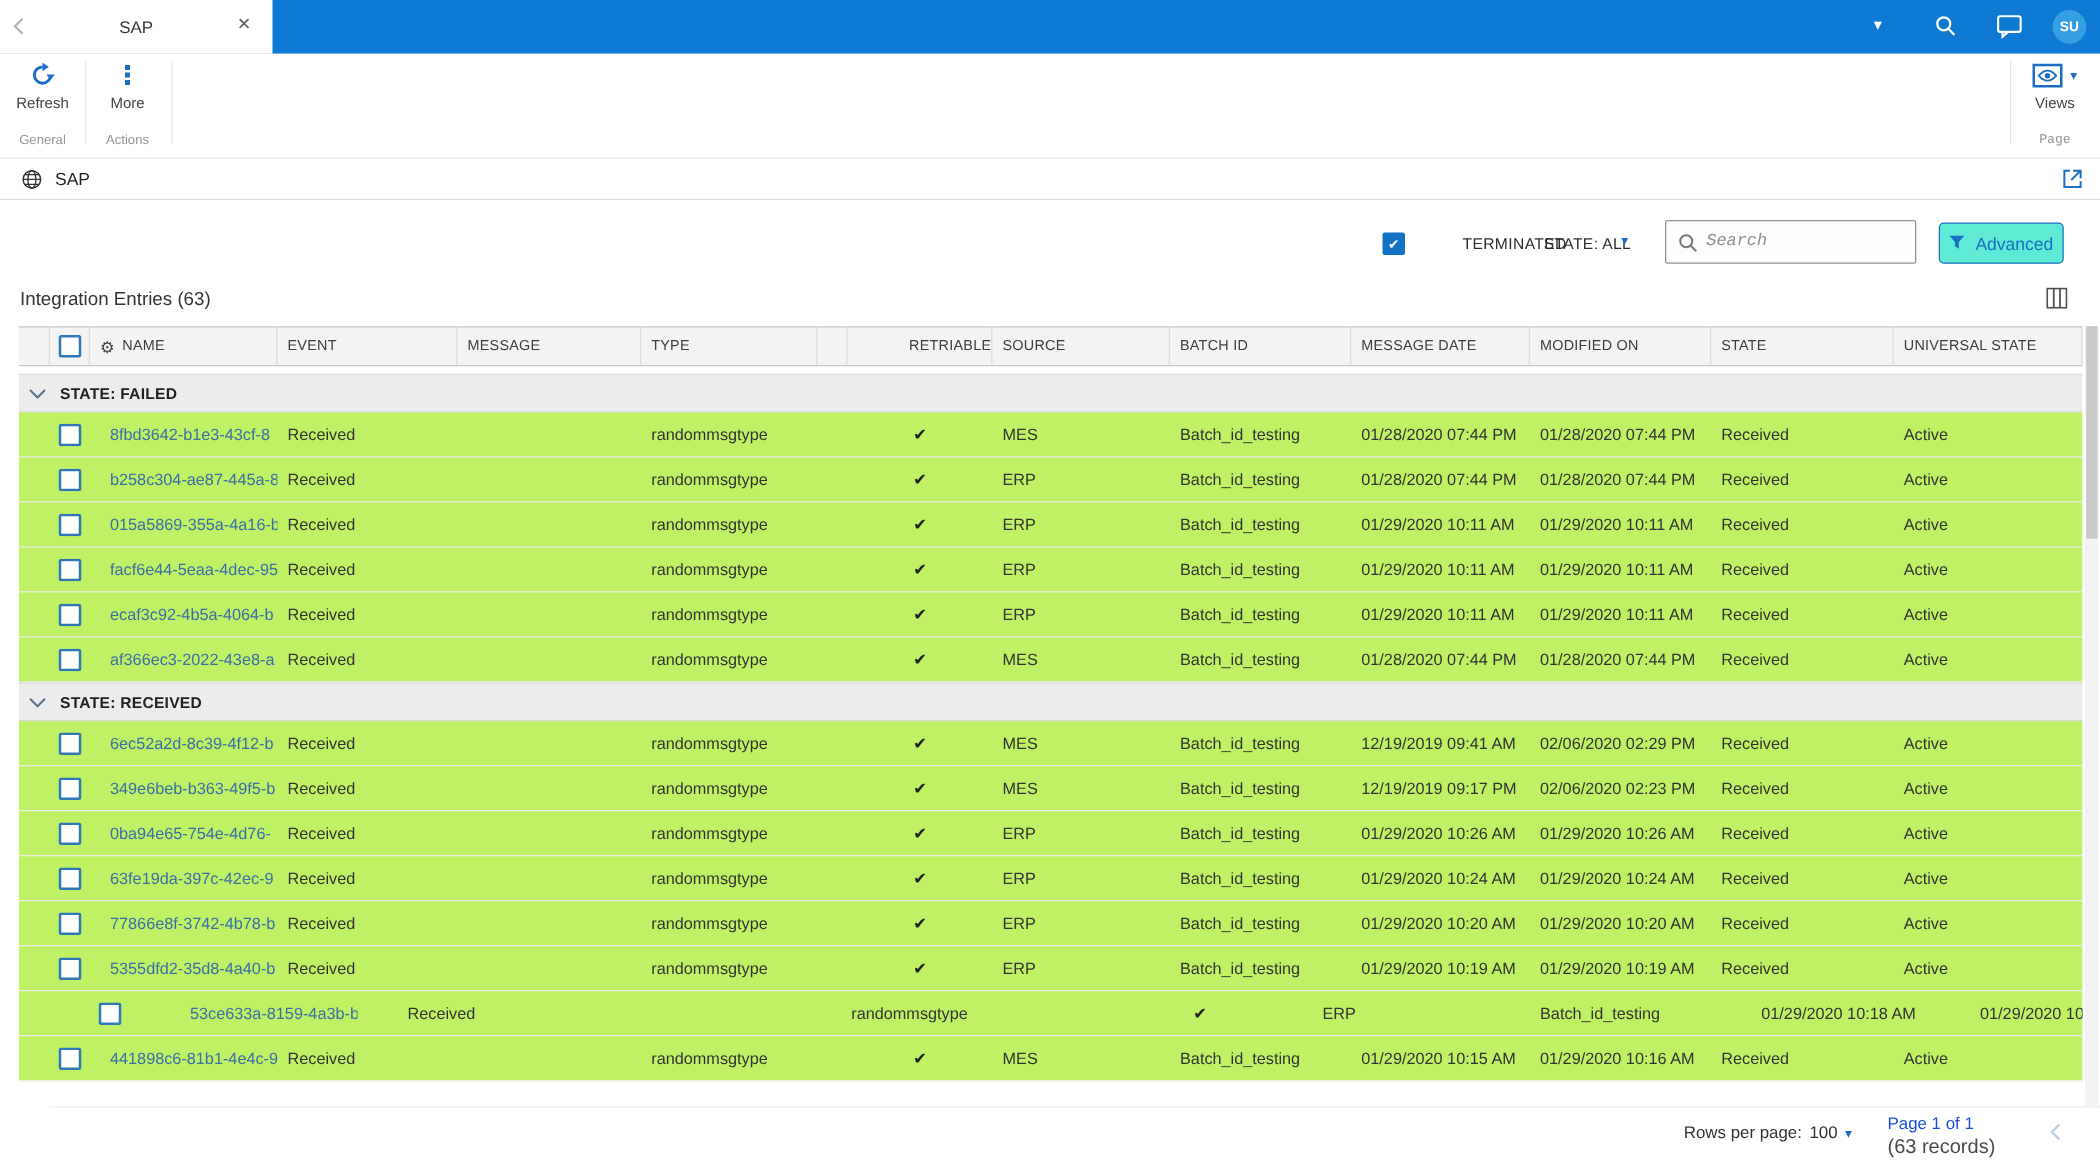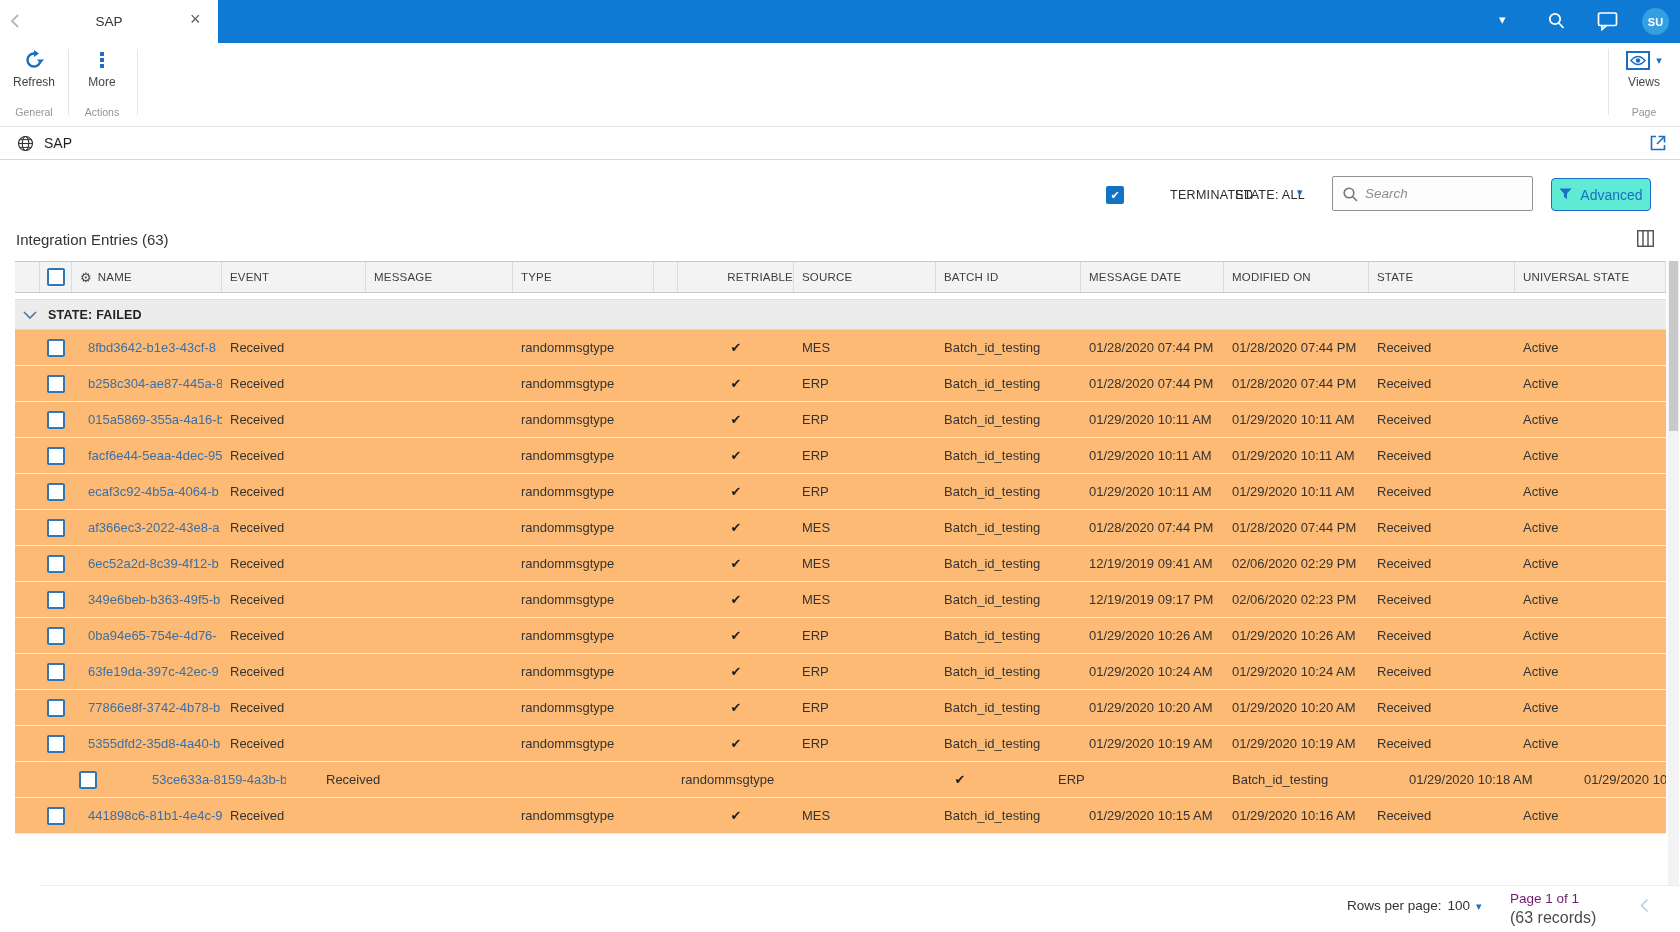--- a/index.html
+++ b/index.html
@@ -47,21 +47,21 @@
   .cbx { width:18px; height:18px; border:2px solid #2e78b8; border-radius:2px;
     background:#fff; display:flex; align-items:center; justify-content:center; }
   .cbx.checked { background:#1273c4; border-color:#1273c4; }
   .cbx.checked::after { content:"\2714"; color:#fff; font-size:11px; }
   #term-label { left:1170px; top:188px; font-size:12.5px; letter-spacing:.3px; color:#2c2c2c; }
   #state-filter { left:1235px; top:188px; font-size:12.5px; letter-spacing:.3px; color:#2c2c2c; cursor:pointer; }
   #state-caret { left:1297px; top:186px; }
   #searchbox { left:1332px; top:176px; width:201px; height:35px; border:1px solid #919191;
     border-radius:2px; background:#fdfdfd; }
   #searchbox input { position:absolute; left:32px; top:1px; width:165px; height:31px; border:0;
-    outline:0; background:transparent; font-size:13.5px; font-family:Liberation Sans, sans-serif; }
+    outline:0; background:transparent; font-size:13.5px; font-family:Liberation Mono, monospace; }
   #searchbox input::placeholder { font-style:italic; color:#8d8d8d; }
   #search-mag { position:absolute; left:9px; top:9px; }
   #adv-btn { left:1551px; top:178px; width:100px; height:33px; border:1px solid #1b6ec2;
     border-radius:4px; background:#5eead4; color:#1b6ec2; font-size:14px; display:flex;
     align-items:center; justify-content:center; gap:8px; cursor:pointer; }
 
   
   #list-title { left:16px; top:231px; font-size:15px; color:#333; }
   #colchooser { left:1637px; top:230px; cursor:pointer; }
 
@@ -75,39 +75,39 @@
   .hc.center { justify-content:flex-end; padding-left:0; }
   .hc.cbcell, .cell.cbcell { justify-content:center; padding-left:0; display:flex; align-items:center; }
   .sorticon { font-size:13px; color:#444; margin-right:6px; }
   #tbody { height:592px; overflow:hidden; padding-top:6px; }
   .grow { height:31px; background:#ececec; border-top:1px solid #dedede;
     border-bottom:1px solid #d6d6d6; display:flex; align-items:center; cursor:pointer; }
   .grow svg { margin-left:8px; }
   .grow .glabel { margin-left:11px; font-size:12.5px; font-weight:bold; color:#222;
     letter-spacing:.2px; }
   .drow { display:grid; height:36px; border-bottom:1px solid #ededed; align-items:center;
-    background:#fdba74; }
+    background:#bef264; }
   .cell { font-size:13px; color:#333; padding-left:8px; white-space:nowrap; overflow:hidden; }
   .cell.namecell { padding-left:16px; }
   .cell.namecell a { color:#3a6fa8; text-decoration:none; cursor:pointer; }
   .cell.center { text-align:center; padding-left:0; }
   .chk { font-size:13px; color:#1f1f1f; }
 
   
   #vscroll { left:1668px; top:261px; width:11px; height:624px; background:#f3f3f3; }
   #vthumb { position:absolute; left:1px; top:0; width:9px; height:170px; background:#c9c9c9; }
 
   
   #footer { left:0; top:885px; width:1680px; height:47px; background:#fff;
     border-top:1px solid #ececec;margin-left:40px; }
   #rpp { left:1307px; top:12px; font-size:13.5px; color:#333; cursor:pointer; }
   #rpp .val { margin-left:6px; }
   #rpp .caret { margin-left:6px; }
   #pginfo { left:1470px; top:5px; }
-  #pg-line1 { font-size:13.5px; color:#701a75; }
+  #pg-line1 { font-size:13.5px; color:#1d4ed8; }
   #pg-line2 { font-size:16px; color:#4a4a4a; margin-top:3px; }
   #pg-prev { left:1598px; top:11px; cursor:default; }
   #pg-next { left:1645px; top:11px; cursor:default; }
 </style>
 </head>
 <body>
 
 <div id="topbar" class="abs">
   <span id="tb-caret" class="abs">▾</span>
   <span id="tb-search" class="abs">
@@ -168,21 +168,21 @@
       <span id="views-box">
         <svg width="16" height="11" viewBox="0 0 16 11">
             <path d="M1 5.5 Q 8 -2.5 15 5.5 Q 8 13.5 1 5.5 Z" fill="none" stroke="#1b6ec2" stroke-width="1.5"></path>
             <circle cx="8" cy="5.5" r="2.2" fill="#1b6ec2"></circle>
           </svg>
       </span>
       <span class="blue-caret" style="margin-left:6px;">▾</span>
     </div>
     <div class="rlabel">Views</div>
   </div>
-  <div class="rcaption" style="left:1615px;">Page</div>
+  <div class="rcaption" style="left:1615px;font-family:Liberation Mono, monospace;">Page</div>
 </div>
 
 <div id="crumb" class="abs">
   <span id="globe" class="abs">
     <svg width="17" height="17" viewBox="0 0 17 17">
         <circle cx="8.5" cy="8.5" r="7" fill="none" stroke="#333" stroke-width="1.2"></circle>
         <ellipse cx="8.5" cy="8.5" rx="3.2" ry="7" fill="none" stroke="#333" stroke-width="1.1"></ellipse>
         <line x1="1.5" y1="8.5" x2="15.5" y2="8.5" stroke="#333" stroke-width="1.1"></line>
         <line x1="2.4" y1="4.6" x2="14.6" y2="4.6" stroke="#333" stroke-width="1"></line>
         <line x1="2.4" y1="12.4" x2="14.6" y2="12.4" stroke="#333" stroke-width="1"></line>
@@ -382,20 +382,26 @@
         <div class="cell"></div>
         <div class="cell">randommsgtype</div>
         <div class="cell"></div>
         <div class="cell center"><span class="chk">✔</span></div>
         <div class="cell">MES</div>
         <div class="cell">Batch_id_testing</div>
         <div class="cell">01/28/2020 07:44 PM</div>
         <div class="cell">01/28/2020 07:44 PM</div>
         <div class="cell">Received</div>
         <div class="cell">Active</div>
+      </div>
+      <div class="grow">
+        <svg width="14" height="8" viewBox="0 0 14 8">
+          <polyline points="1,1 7,7 13,1" fill="none" stroke="#55738f" stroke-width="1.6"></polyline>
+        </svg>
+        <span class="glabel">STATE: RECEIVED</span>
       </div>
       <div class="drow" style="grid-template-columns: 25px 32px 150px 144px 147px 141px 24px 116px 142px 145px 143px 145px 146px 151px;">
         <div class="cell"></div>
         <div class="cell cbcell">
           <div class="cbx"></div>
         </div>
         <div class="cell namecell"><a>6ec52a2d-8c39-4f12-b</a></div>
         <div class="cell">Received</div>
         <div class="cell"></div>
         <div class="cell">randommsgtype</div>

